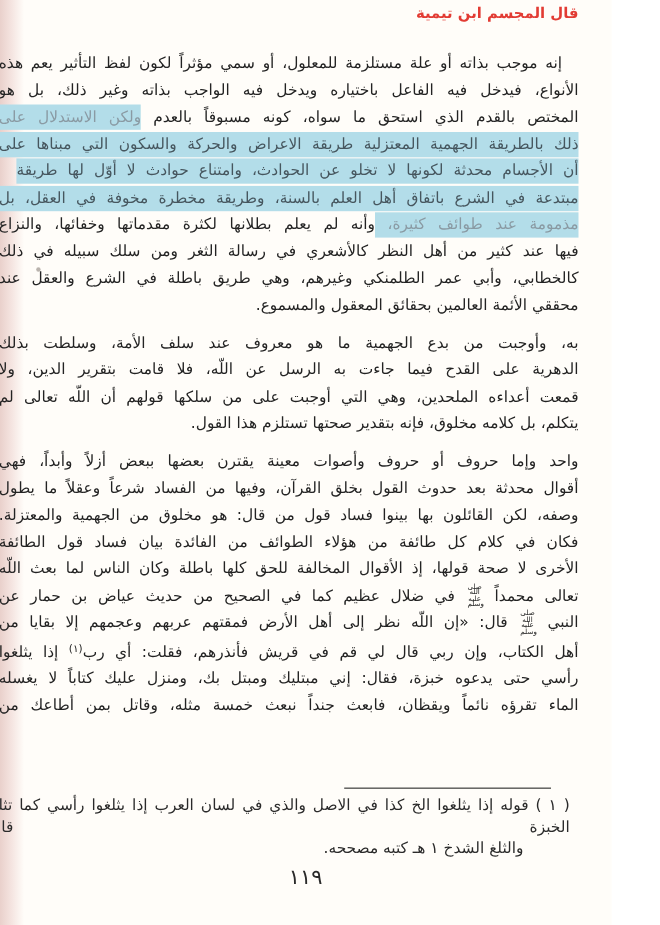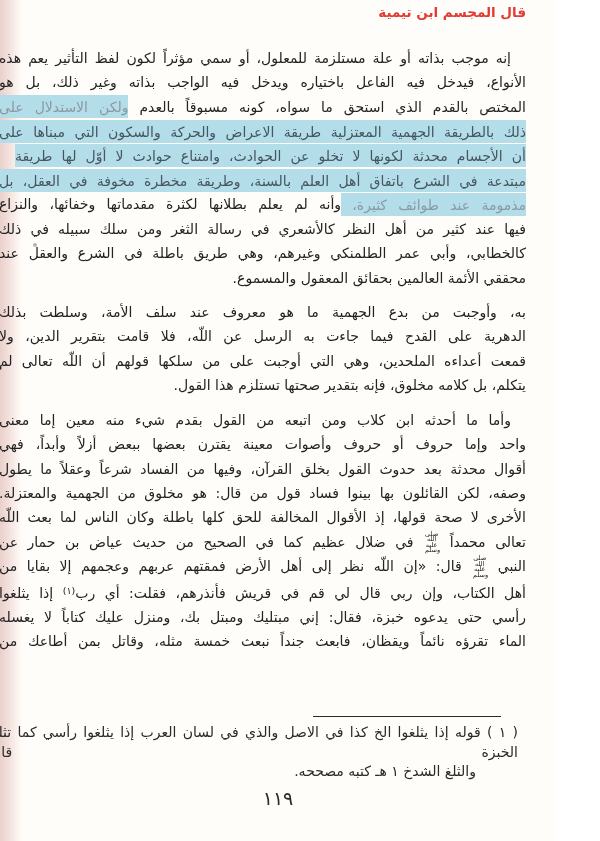--- a/index.html
+++ b/index.html
@@ -77,24 +77,24 @@
         <div class="line"><span>كالخطابي، وأبي عمر الطلمنكي وغيرهم، وهي طريق باطلة في الشرع والعقل عند</span></div>
         <div class="line last"><span>محققي الأئمة العالمين بحقائق المعقول والمسموع.</span></div>
       </div>
       <div class="para">
         <div class="line"><span>به، وأوجبت من بدع الجهمية ما هو معروف عند سلف الأمة، وسلطت بذلك</span></div>
         <div class="line"><span>الدهرية على القدح فيما جاءت به الرسل عن اللّه، فلا قامت بتقرير الدين، ولا</span></div>
         <div class="line"><span>قمعت أعداءه الملحدين، وهي التي أوجبت على من سلكها قولهم أن اللّه تعالى لم</span></div>
         <div class="line last"><span>يتكلم، بل كلامه مخلوق، فإنه بتقدير صحتها تستلزم هذا القول.</span></div>
       </div>
       <div class="para">
-        <div class="line indent"><span>وأما ما أحدثه ابن كلاب ومن اتبعه من القول بقدم شيء منه معين إما معنى</span></div>
         <div class="line"><span>واحد وإما حروف أو حروف وأصوات معينة يقترن بعضها ببعض أزلاً وأبداً، فهي</span></div>
         <div class="line"><span>أقوال محدثة بعد حدوث القول بخلق القرآن، وفيها من الفساد شرعاً وعقلاً ما يطول</span></div>
         <div class="line"><span>وصفه، لكن القائلون بها بينوا فساد قول من قال: هو مخلوق من الجهمية والمعتزلة.</span></div>
+        <div class="line"><span>فكان في كلام كل طائفة من هؤلاء الطوائف من الفائدة بيان فساد قول الطائفة</span></div>
         <div class="line"><span>الأخرى لا صحة قولها، إذ الأقوال المخالفة للحق كلها باطلة وكان الناس لما بعث اللّه</span></div>
         <div class="line"><span>تعالى محمداً </span><span class="hon">صلى الله عليه وسلم</span><span> في ضلال عظيم كما في الصحيح من حديث عياض بن حمار عن</span></div>
         <div class="line"><span>النبي </span><span class="hon">صلى الله عليه وسلم</span><span> قال: «إن اللّه نظر إلى أهل الأرض فمقتهم عربهم وعجمهم إلا بقايا من</span></div>
         <div class="line"><span>أهل الكتاب، وإن ربي قال لي قم في قريش فأنذرهم، فقلت: أي رب</span><span class="sup">(١)</span><span> إذا يثلغوا</span></div>
         <div class="line"><span>رأسي حتى يدعوه خبزة، فقال: إني مبتليك ومبتل بك، ومنزل عليك كتاباً لا يغسله</span></div>
         <div class="line"><span>الماء تقرؤه نائماً ويقظان، فابعث جنداً نبعث خمسة مثله، وقاتل بمن أطاعك من</span></div>
       </div>
     </div>
 
   <div class="margin-dot"></div>

